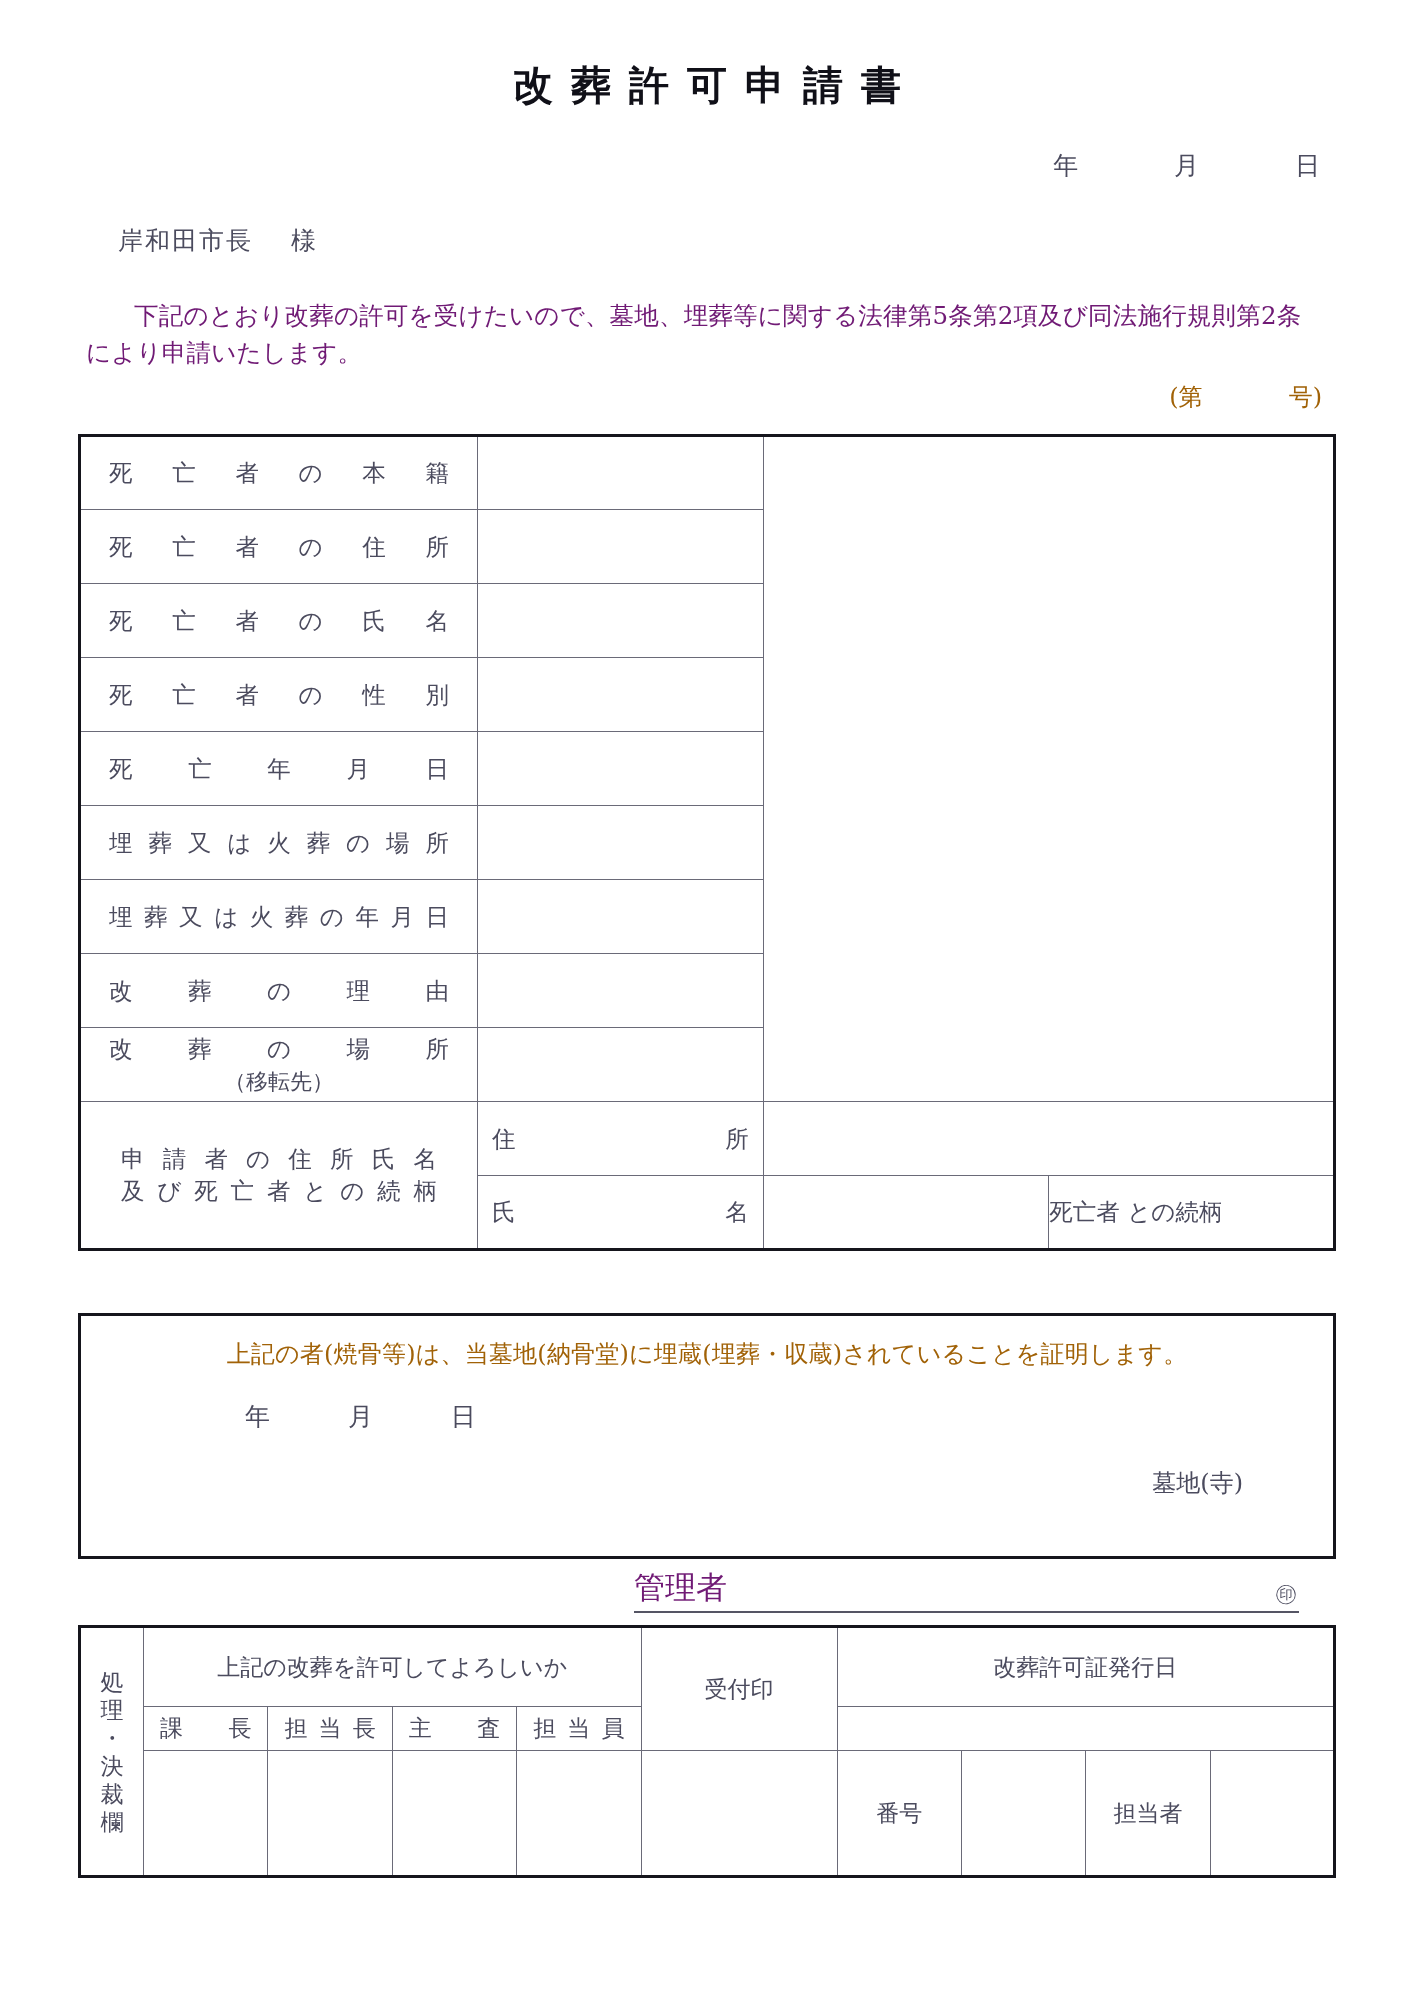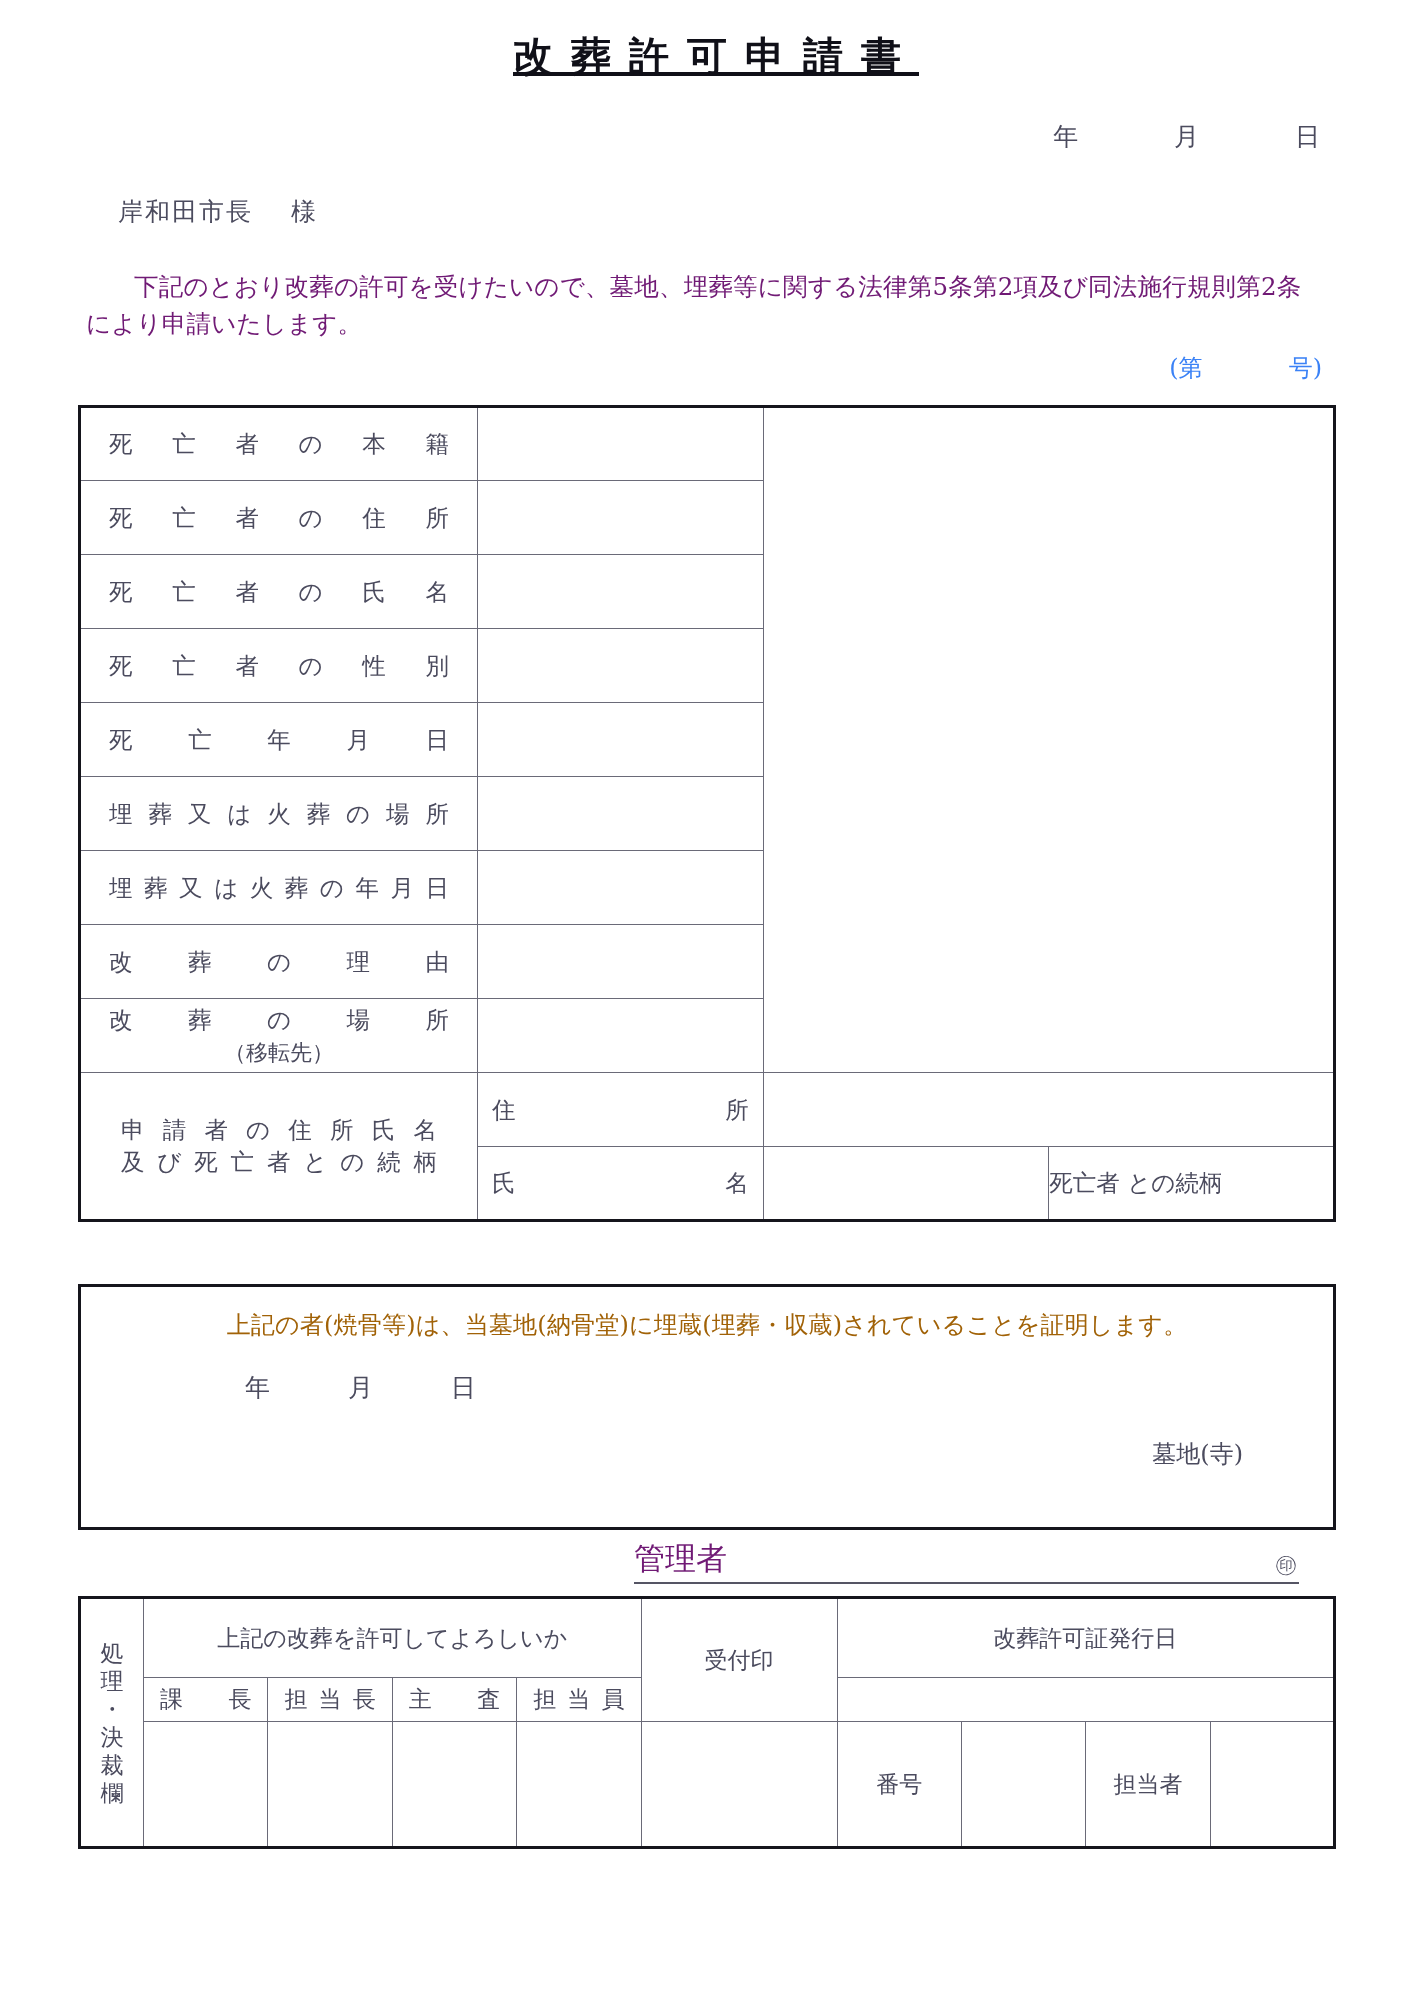--- a/index.html
+++ b/index.html
@@ -17,23 +17,22 @@
 
   
   .doc-title {
     text-align: center;
     font-family: "DejaVu Sans", "Liberation Sans", sans-serif;
     font-weight: bold;
     font-size: 40px;
     letter-spacing: 18px;
     color: #101018;
     margin: 0;
-    padding: 29px 0 0 0;
+    padding: 58px 0 0 0;
     text-indent: 18px;
-    text-decoration: underline;
   }
   .date-line {
     margin: 36px 92px 0 0;
     text-align: right;
     font-size: 25px;
     color: #4b4b5e;
     letter-spacing: 2px;
   }
   .date-line span { display: inline-block; }
   .date-line .gap { width: 74px; }
@@ -49,21 +48,21 @@
     font-size: 24.5px;
     line-height: 1.52;
     text-indent: 48px;
     color: #701a75;
     letter-spacing: 0.2px;
   }
   .number-line {
     margin: 10px 92px 0 0;
     text-align: right;
     font-size: 24px;
-    color: #3b82f6;
+    color: #a16207;
   }
   .number-line .gap { display: inline-block; width: 86px; }
 
   
   .main-table {
     margin: 21px auto 0 auto;
     width: 1258px;
     border-collapse: collapse;
     border: 3px solid #15151c;
     table-layout: fixed;

